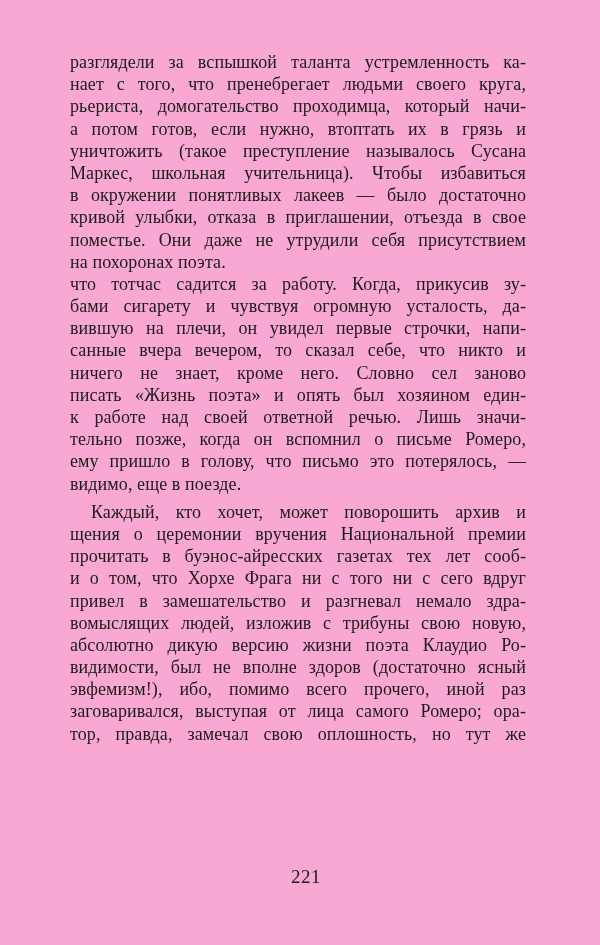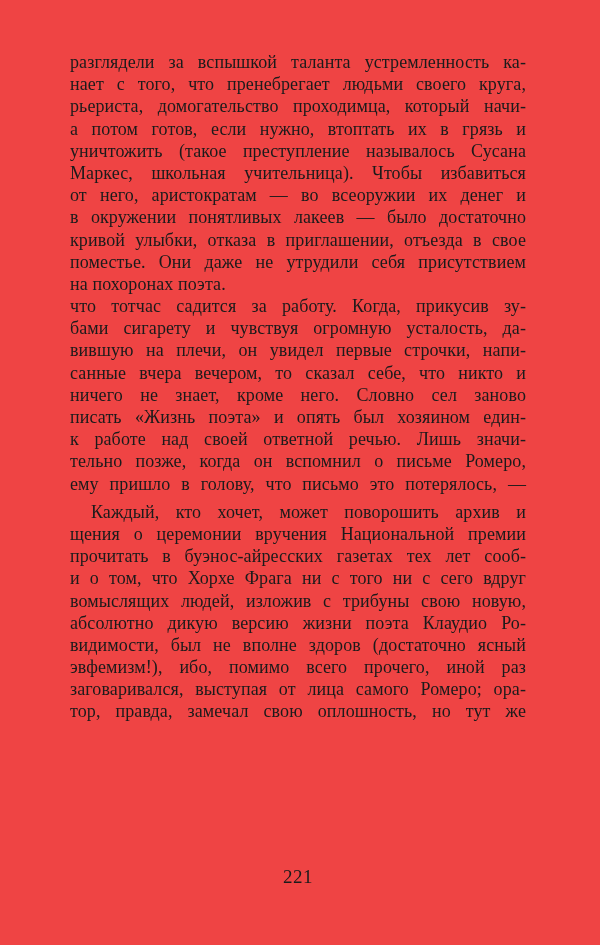--- a/index.html
+++ b/index.html
@@ -10,21 +10,21 @@
     width: 600px;
     height: 945px;
     background: #fdfdfc;
     font-family: "Liberation Serif", serif;
     position: relative;
     overflow: hidden;
   }
   .book-page {
     position: absolute;
     inset: 0;
-    background: #ef4444;
+    background: #f9a8d4;
   }
   .text-block {
     position: absolute;
     left: 70px;
     top: 51px;
     width: 456px;
     color: #1b1b1b;
     font-size: 18px;
     line-height: 22.2px;
     letter-spacing: 0.1px;
@@ -44,62 +44,63 @@
   }
   .line.last {
     text-align-last: left;
   }
   .line.indent {
     text-indent: 21px;
   }
   .page-number {
     position: absolute;
     top: 866px;
-    left: 70px;
+    left: 78px;
     width: 456px;
     text-align: center;
     font-size: 19px;
     color: #1b1b1b;
     letter-spacing: 0.5px;
   }
 </style>
 </head>
 <body>
 
 <main class="book-page">
   <section class="text-block" id="text-block">
       <div class="paragraph">
         <div class="line">разглядели за вспышкой таланта устремленность ка-</div>
         <div class="line">нает с того, что пренебрегает людьми своего круга,</div>
         <div class="line">рьериста, домогательство проходимца, который начи-</div>
         <div class="line">а потом готов, если нужно, втоптать их в грязь и</div>
         <div class="line">уничтожить (такое преступление называлось Сусана</div>
         <div class="line">Маркес, школьная учительница). Чтобы избавиться</div>
-        <div class="line">от него, аристократам — во всеоружии их денег и</div>
         <div class="line">в окружении понятливых лакеев — было достаточно</div>
         <div class="line">кривой улыбки, отказа в приглашении, отъезда в свое</div>
         <div class="line">поместье. Они даже не утрудили себя присутствием</div>
         <div class="line last">на похоронах поэта.</div>
       </div>
       <div class="paragraph">
         <div class="line">что тотчас садится за работу. Когда, прикусив зу-</div>
         <div class="line">бами сигарету и чувствуя огромную усталость, да-</div>
         <div class="line">вившую на плечи, он увидел первые строчки, напи-</div>
         <div class="line">санные вчера вечером, то сказал себе, что никто и</div>
         <div class="line">ничего не знает, кроме него. Словно сел заново</div>
         <div class="line">писать «Жизнь поэта» и опять был хозяином един-</div>
         <div class="line">к работе над своей ответной речью. Лишь значи-</div>
         <div class="line">тельно позже, когда он вспомнил о письме Ромеро,</div>
         <div class="line">ему пришло в голову, что письмо это потерялось, —</div>
+        <div class="line last">видимо, еще в поезде.</div>
       </div>
       <div class="paragraph gap">
         <div class="line indent">Каждый, кто хочет, может поворошить архив и</div>
         <div class="line">щения о церемонии вручения Национальной премии</div>
         <div class="line">прочитать в буэнос-айресских газетах тех лет сооб-</div>
         <div class="line">и о том, что Хорхе Фрага ни с того ни с сего вдруг</div>
+        <div class="line">привел в замешательство и разгневал немало здра-</div>
         <div class="line">вомыслящих людей, изложив с трибуны свою новую,</div>
         <div class="line">абсолютно дикую версию жизни поэта Клаудио Ро-</div>
         <div class="line">видимости, был не вполне здоров (достаточно ясный</div>
         <div class="line">эвфемизм!), ибо, помимо всего прочего, иной раз</div>
         <div class="line">заговаривался, выступая от лица самого Ромеро; ора-</div>
         <div class="line">тор, правда, замечал свою оплошность, но тут же</div>
       </div>
     </section>
   <div class="page-number">221</div>
 </main>

